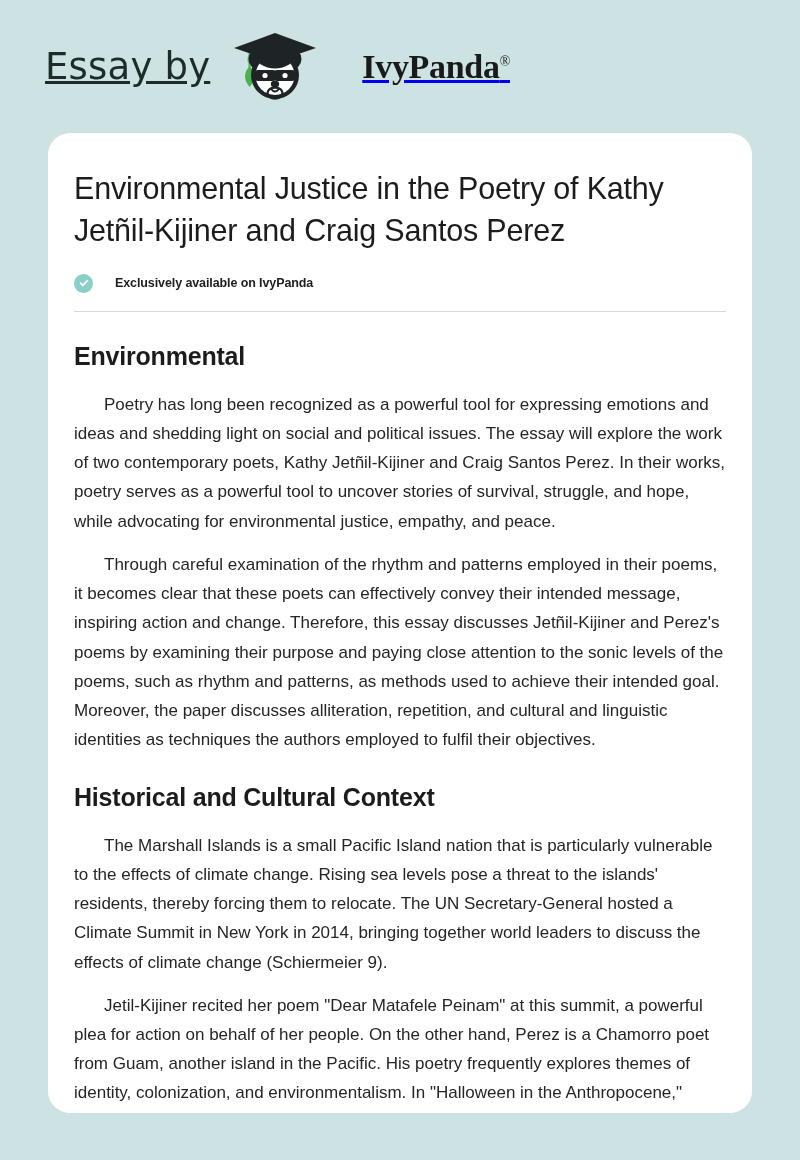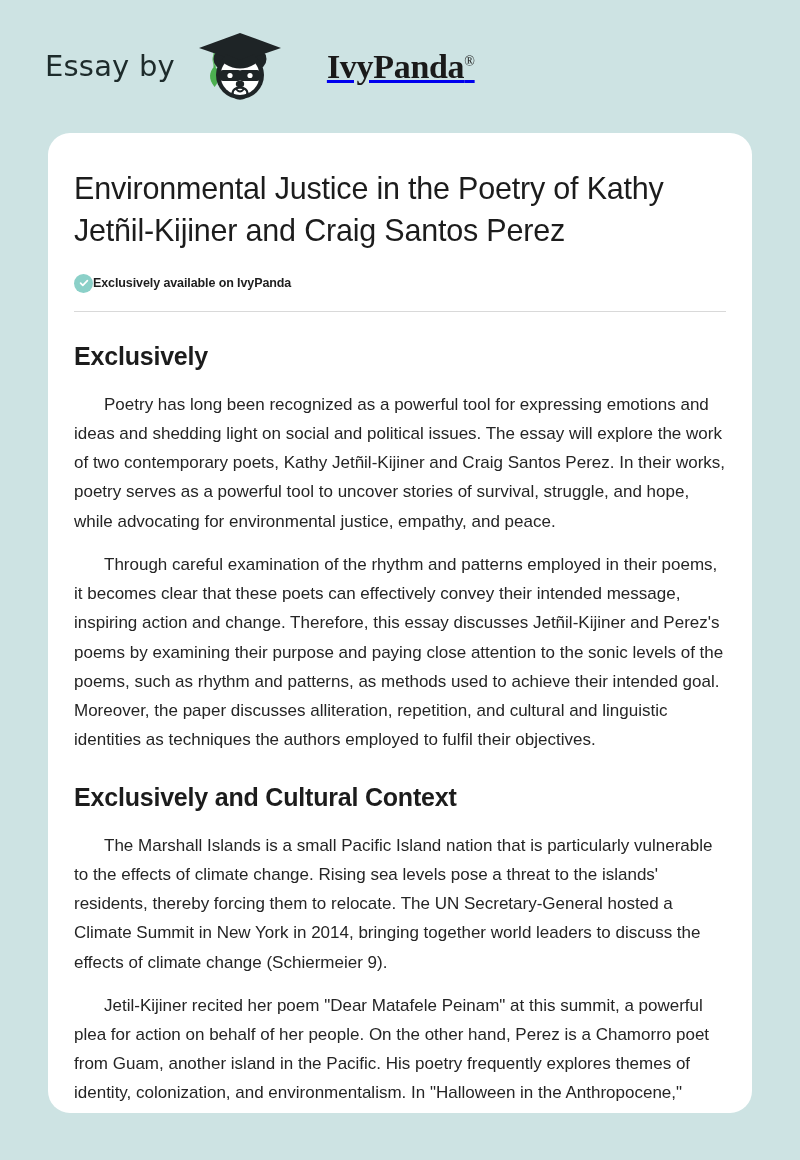--- a/index.html
+++ b/index.html
@@ -16,26 +16,27 @@
   }
 
   
   .brand-bar {
     display: flex;
     align-items: center;
     height: 133px;
     padding-left: 45px;
   }
   .brand-essay-by {
-    font-size: 29px;
+    font-size: 37px;
     color: #1d2b2b;
     font-family: "DejaVu Sans", sans-serif;
     font-weight: 400;
     letter-spacing: 0.2px;
     line-height: 1;
+    text-decoration: underline;
   }
   .brand-logo-wrap {
     display: flex;
     align-items: center;
     margin-left: 18px;
     gap: 36px;
   }
   .panda-logo { display: block; }
   .brand-wordmark {
     font-family: "Liberation Serif", serif;
@@ -95,21 +96,21 @@
     display: inline-flex;
     align-items: center;
     justify-content: center;
     flex: 0 0 auto;
   }
   .check-badge svg { display: block; }
   .availability-text {
     font-size: 12.5px;
     font-weight: 700;
     color: #1e1e1e;
-    margin-left: 0;
+    margin-left: 22px;
     letter-spacing: -0.1px;
   }
 
   .divider {
     height: 1px;
     background: #d9d9d9;
     border: 0;
     margin: 18px 0 0 0;
     width: 652px;
   }
@@ -192,22 +193,22 @@
       <span class="check-badge">
         <svg width="12" height="12" viewBox="0 0 12 12" aria-hidden="true">
           <path d="M2.6 6.2 L4.8 8.4 L9.4 3.6" stroke="#ffffff" stroke-width="1.7" fill="none" stroke-linecap="round" stroke-linejoin="round"></path>
         </svg>
       </span>
       <span class="availability-text">Exclusively available on IvyPanda</span>
     </div>
 
     <hr class="divider">
 
-    <h2 class="section-heading">Exclusively</h2>
+    <h2 class="section-heading">Environmental</h2>
     <p class="body-para first-para">Poetry has long been recognized as a powerful tool for expressing emotions and ideas and shedding light on social and political issues. The essay will explore the work of two contemporary poets, Kathy Jetñil-Kijiner and Craig Santos Perez. In their works, poetry serves as a powerful tool to uncover stories of survival, struggle, and hope, while advocating for environmental justice, empathy, and peace.</p>
     <p class="body-para">Through careful examination of the rhythm and patterns employed in their poems, it becomes clear that these poets can effectively convey their intended message, inspiring action and change. Therefore, this essay discusses Jetñil-Kijiner and Perez's poems by examining their purpose and paying close attention to the sonic levels of the poems, such as rhythm and patterns, as methods used to achieve their intended goal. Moreover, the paper discusses alliteration, repetition, and cultural and linguistic identities as techniques the authors employed to fulfil their objectives.</p>
 
-    <h2 class="section-heading tight-top">Exclusively and Cultural Context</h2>
+    <h2 class="section-heading tight-top">Historical and Cultural Context</h2>
     <p class="body-para first-para">The Marshall Islands is a small Pacific Island nation that is particularly vulnerable to the effects of climate change. Rising sea levels pose a threat to the islands' residents, thereby forcing them to relocate. The UN Secretary-General hosted a Climate Summit in New York in 2014, bringing together world leaders to discuss the effects of climate change (Schiermeier 9).</p>
     <p class="body-para">Jetil-Kijiner recited her poem "Dear Matafele Peinam" at this summit, a powerful plea for action on behalf of her people. On the other hand, Perez is a Chamorro poet from Guam, another island in the Pacific. His poetry frequently explores themes of identity, colonization, and environmentalism. In "Halloween in the Anthropocene," Perez examines the impact of climate change on developing countries and how neoliberal</p>
 
   </div>
 </div>
 
 </body></html>

